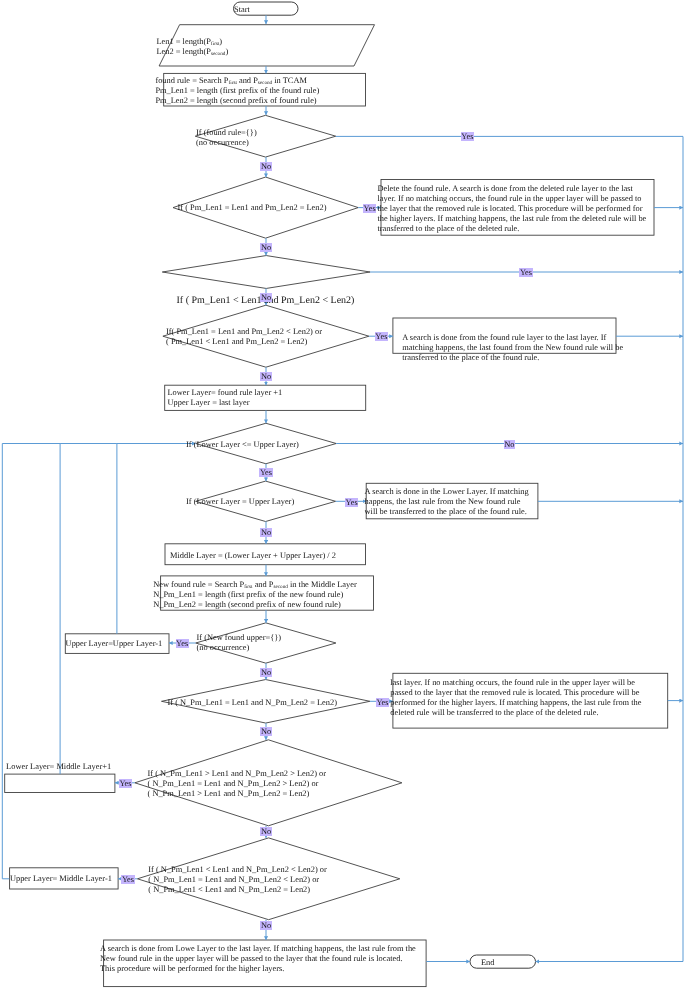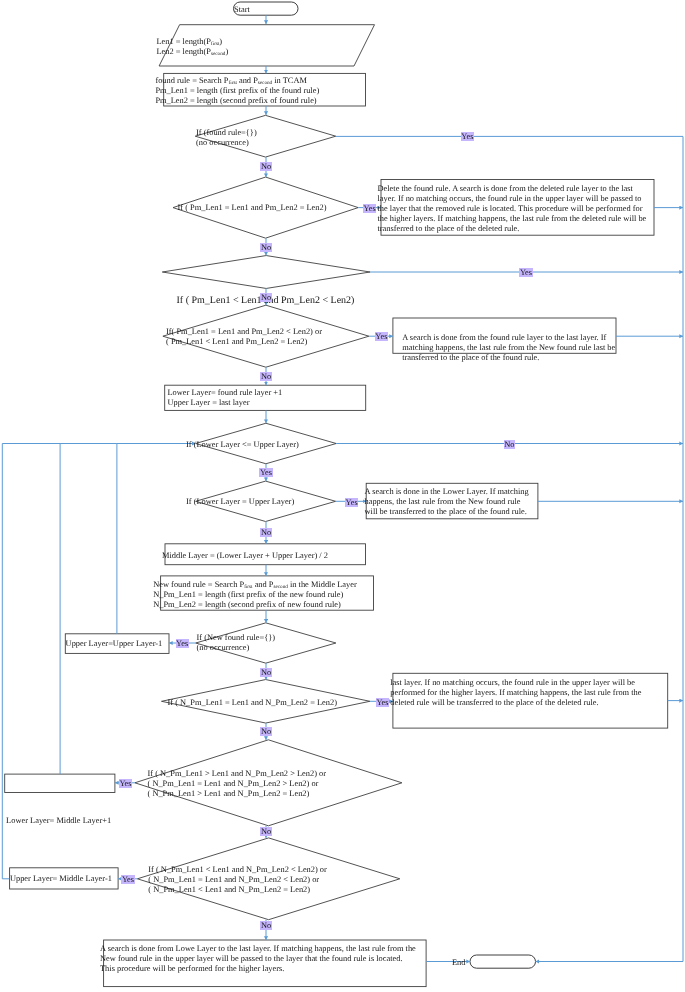--- a/index.html
+++ b/index.html
@@ -84,21 +84,21 @@
       <polyline points="667.70,700.60 683.00,700.60" marker-end="url(#ar)"></polyline>
       <polyline points="134.90,782.80 114.90,782.80" marker-end="url(#ar)"></polyline>
       <polyline points="137.40,878.80 118.10,878.80" marker-end="url(#ar)"></polyline>
       <polyline points="426.30,961.50 470.00,961.50" marker-end="url(#ar)"></polyline>
       <polyline points="116.90,633.80 116.90,443.50 195.60,443.50" marker-end="url(#ar)"></polyline>
       <polyline points="60.10,774.10 60.10,443.50 116.90,443.50"></polyline>
       <polyline points="9.30,878.80 2.30,878.80 2.30,443.50 60.10,443.50"></polyline>
     </g>
   </svg>
   <div class="lbl" style="left:234.00px;top:4.80px;width:64.00px;font-size:8.4px;line-height:10.0px;">Start</div>
-  <div class="lbl" style="left:452px;top:957.80px;width:64.00px;font-size:8.4px;line-height:10.0px;">End</div>
+  <div class="lbl" style="left:481px;top:957.80px;width:64.00px;font-size:8.4px;line-height:10.0px;">End</div>
   <div class="lbl" style="left:156.50px;top:36.90px;width:220.00px;font-size:8.4px;line-height:10.0px;">
       <div><span>Len1 = length(P</span><sub>first</sub><span>)</span></div>
       <div><span>Len2 = length(P</span><sub>second</sub><span>)</span></div>
     </div>
   <div class="lbl" style="left:155.40px;top:76.10px;width:220.00px;font-size:8.4px;line-height:10.0px;">
       <div><span>found rule = Search P</span><sub>first</sub><span> and P</span><sub>second</sub><span> in TCAM</span></div>
       <div>Pm_Len1 = length (first prefix of the found rule)</div>
       <div>Pm_Len2 = length (second prefix of  found rule)</div>
     </div>
   <div class="lbl" style="left:196.00px;top:128.40px;width:140.00px;font-size:8.4px;line-height:10.0px;">
@@ -118,73 +118,74 @@
   <div class="lbl" style="left:167.50px;top:388.00px;width:196.00px;font-size:8.4px;line-height:10.0px;">
       <div>Lower Layer= found rule layer +1</div>
       <div>Upper Layer = last layer</div>
     </div>
   <div class="lbl" style="left:186.00px;top:440.20px;width:160.00px;font-size:8.4px;line-height:10.0px;">
       <div>If (Lower Layer &lt;= Upper Layer)</div>
     </div>
   <div class="lbl" style="left:186.00px;top:497.20px;width:160.00px;font-size:8.4px;line-height:10.0px;">
       <div>If (Lower Layer = Upper Layer)</div>
     </div>
-  <div class="lbl" style="left:162px;top:550.60px;width:196.00px;font-size:8.4px;line-height:10.0px;">
+  <div class="lbl" style="left:170px;top:550.60px;width:196.00px;font-size:8.4px;line-height:10.0px;">
       <div>Middle Layer = (Lower Layer + Upper Layer) / 2</div>
     </div>
   <div class="lbl" style="left:153.20px;top:580.00px;width:230.00px;font-size:8.4px;line-height:10.0px;">
       <div><span>New found rule = Search P</span><sub>first</sub><span>  and P</span><sub>second</sub><span> in the Middle Layer</span></div>
       <div>N_Pm_Len1 = length (first prefix of the new found rule)</div>
       <div>N_Pm_Len2 = length (second prefix of new found rule)</div>
     </div>
   <div class="lbl" style="left:196.50px;top:633.40px;width:140.00px;font-size:8.4px;line-height:10.0px;">
-      <div>If (New found rule={})</div>
+      <div>If (New found upper={})</div>
       <div>(no occurrence)</div>
     </div>
   <div class="lbl" style="left:167.50px;top:697.90px;width:200.00px;font-size:8.4px;line-height:10.0px;">
       <div>If ( N_Pm_Len1 = Len1 and N_Pm_Len2 = Len2)</div>
     </div>
   <div class="lbl" style="left:147.50px;top:768.60px;width:240.00px;font-size:8.4px;line-height:10.0px;">
       <div>If ( N_Pm_Len1 &gt; Len1 and N_Pm_Len2 &gt; Len2) or</div>
       <div>( N_Pm_Len1 = Len1 and N_Pm_Len2 &gt; Len2) or</div>
       <div>( N_Pm_Len1 &gt; Len1 and N_Pm_Len2 = Len2)</div>
     </div>
   <div class="lbl" style="left:148.30px;top:864.80px;width:240.00px;font-size:8.4px;line-height:10.0px;">
       <div>If ( N_Pm_Len1 &lt; Len1 and N_Pm_Len2 &lt; Len2) or</div>
       <div>( N_Pm_Len1 = Len1 and N_Pm_Len2 &lt; Len2) or</div>
       <div>( N_Pm_Len1 &lt; Len1 and N_Pm_Len2 = Len2)</div>
     </div>
   <div class="lbl" style="left:65.60px;top:639.00px;width:104.00px;font-size:8.4px;line-height:10.0px;">
       <div>Upper Layer=Upper Layer-1</div>
     </div>
-  <div class="lbl" style="left:6.10px;top:816px;width:108.00px;font-size:8.4px;line-height:10.0px;">
+  <div class="lbl" style="left:6.10px;top:762px;width:108.00px;font-size:8.4px;line-height:10.0px;">
       <div>Lower Layer= Middle Layer+1</div>
     </div>
   <div class="lbl" style="left:9.90px;top:873.80px;width:108.00px;font-size:8.4px;line-height:10.0px;">
       <div>Upper Layer= Middle Layer-1</div>
     </div>
   <div class="lbl" style="left:377.50px;top:183.80px;width:280.00px;font-size:8.4px;line-height:10.0px;">
       <div>Delete the found rule. A search is done from the deleted rule layer to the last</div>
       <div>layer. If no matching occurs, the found rule in the upper layer will be passed to</div>
       <div>the layer that the removed rule is located. This procedure will be performed for</div>
       <div>the higher layers. If matching happens, the last rule from the deleted rule will be</div>
       <div>transferred to the place of the deleted rule.</div>
     </div>
   <div class="lbl" style="left:390.20px;top:333px;width:228.00px;font-size:8.4px;line-height:10.0px;margin-left:12px;">
       <div>A search is done from the found rule layer to the last layer. If</div>
-      <div>matching happens, the last rule from the New found rule last be</div>
+      <div>matching happens, the last found from the New found rule will be</div>
       <div>transferred to the place of the found rule.</div>
     </div>
   <div class="lbl" style="left:364.50px;top:486.60px;width:175.00px;font-size:8.4px;line-height:10.0px;">
       <div>A search is done in the Lower Layer. If matching</div>
       <div>happens, the last rule from the New found rule</div>
       <div>will be transferred to the place of the found rule.</div>
     </div>
   <div class="lbl" style="left:390.30px;top:677.80px;width:280.00px;font-size:8.4px;line-height:10.0px;">
       <div>last layer. If no matching occurs, the found rule in the upper layer will be</div>
+      <div>passed to the layer that the removed rule is located. This procedure will be</div>
       <div>performed for the higher layers. If matching happens, the last rule from the</div>
       <div>deleted rule will be transferred to the place of the deleted rule.</div>
     </div>
   <div class="lbl" style="left:100.00px;top:944.40px;width:330.00px;font-size:8.4px;line-height:10.0px;">
       <div>A search is done from Lowe Layer to the last layer. If matching happens, the last rule from the</div>
       <div>New found rule in the upper layer will be passed to the layer that the found rule is located.</div>
       <div>This procedure will be performed for the higher layers.</div>
     </div>
   <div class="yn" style="left:453.30px;top:132.40px;width:28px;font-size:8.4px;line-height:10px;"><span>Yes</span></div>
   <div class="yn" style="left:252.00px;top:162.20px;width:28px;font-size:8.4px;line-height:10px;"><span>No</span></div>

